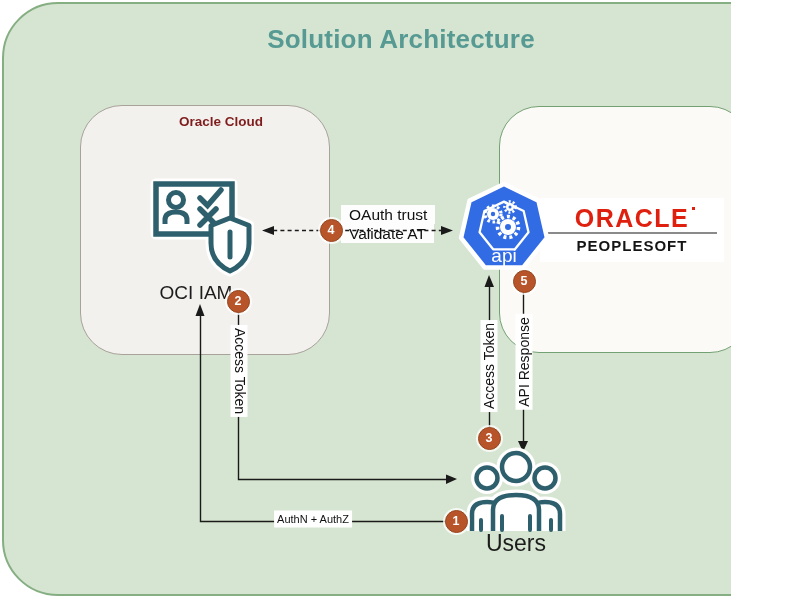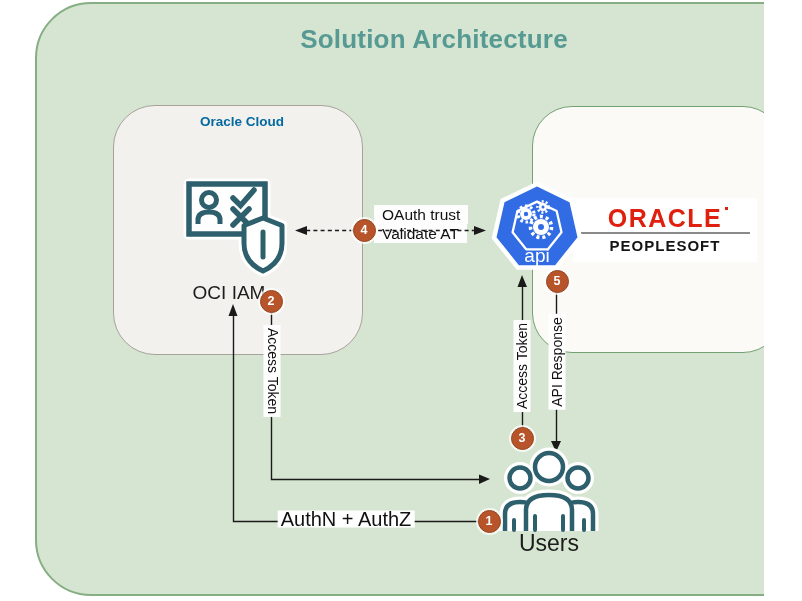--- a/index.html
+++ b/index.html
@@ -1,46 +1,46 @@
 <!DOCTYPE html>
 <html><head>
 <meta charset="utf-8">
 <style>
   html,body{margin:0;padding:0;background:#ffffff;}
   *{box-sizing:border-box;}
   body{font-family:"Liberation Sans", sans-serif;}
-  .canvas{position:relative;width:731px;height:601px;background:#ffffff;overflow:hidden;margin-left:33px;}
+  .canvas{position:relative;width:731px;height:601px;background:#ffffff;overflow:hidden;}
   .outer{position:absolute;left:2px;top:2px;width:798px;height:594px;background:#d6e5d1;
          border:2.5px solid #86ae83;border-radius:56px;}
   .title{position:absolute;left:0;top:24px;width:802px;text-align:center;
          font-size:26px;font-weight:bold;color:#579a93;letter-spacing:0.2px;}
   .oc-box{position:absolute;left:80px;top:105px;width:250px;height:250px;background:#f3f1ee;
           border:1px solid #a8a29b;border-radius:42px;}
-  .oc-label{position:absolute;left:4px;top:8px;width:100%;text-align:center;
-            font-size:13.5px;font-weight:bold;color:#0369a1;}
+  .oc-label{position:absolute;left:16px;top:8px;width:100%;text-align:center;
+            font-size:13.5px;font-weight:bold;color:#7f1d1d;}
   .ps-box{position:absolute;left:499px;top:106px;width:251px;height:247px;background:#fbfaf7;
           border:1.2px solid #74a173;border-radius:40px;}
   .ps-logo{position:absolute;left:540px;top:198px;width:184px;height:64px;background:#ffffff;
            display:flex;flex-direction:column;align-items:center;justify-content:center;}
   .ps-oracle{font-size:25px;font-weight:bold;color:#e0200f;letter-spacing:1.5px;line-height:24px;position:relative;}
   .ps-reg-dot{position:absolute;right:-6px;top:1px;width:3px;height:3px;background:#e0200f;}
   .ps-rule{width:170px;height:2px;background:#8a8a8a;margin:2px 0 3px 0;}
   .ps-product{font-size:15px;font-weight:bold;color:#141414;letter-spacing:1px;}
   svg.layer{position:absolute;left:0;top:0;z-index:1;}
   svg.layer-top{position:absolute;left:0;top:0;z-index:3;}
   .icon-abs{position:absolute;z-index:2;}
   .node-label{position:absolute;z-index:2;color:#1c1c1c;}
   .oci-iam-label{left:143px;top:282px;width:106px;text-align:center;font-size:19px;}
   .users-label{left:466px;top:530px;width:100px;text-align:center;font-size:23px;}
   .flow-label{position:absolute;z-index:2;background:#ffffff;color:#111111;
               font-size:14px;white-space:nowrap;padding:0 3px;line-height:17px;}
   .rot-cw{transform:translate(-50%,-50%) rotate(90deg);}
   .rot-ccw{transform:translate(-50%,-50%) rotate(-90deg);}
   .center-anchor{transform:translate(-50%,-50%);}
-  .authn-label{left:313px;top:519px;font-size:20px;}
+  .authn-label{left:313px;top:519px;font-size:11px;}
   .at2-label{left:239px;top:371px;}
   .at3-label{left:489px;top:366px;}
   .apiresp-label{left:524px;top:362px;}
   .oauth-label{position:absolute;z-index:2;left:341px;top:205px;font-size:15.5px;line-height:19px;color:#111;}
   .oauth-label span{background:rgba(255,255,255,0.92);padding:0 8px;display:inline-block;}
   .badge{position:absolute;z-index:4;width:23px;height:23px;border-radius:50%;
          background:#b8542a;border:1.5px solid #97461f;color:#ffffff;
          font-size:12.5px;font-weight:bold;display:flex;align-items:center;justify-content:center;
          box-shadow:0 0 0 2px rgba(255,255,255,0.75);}
 </style>

